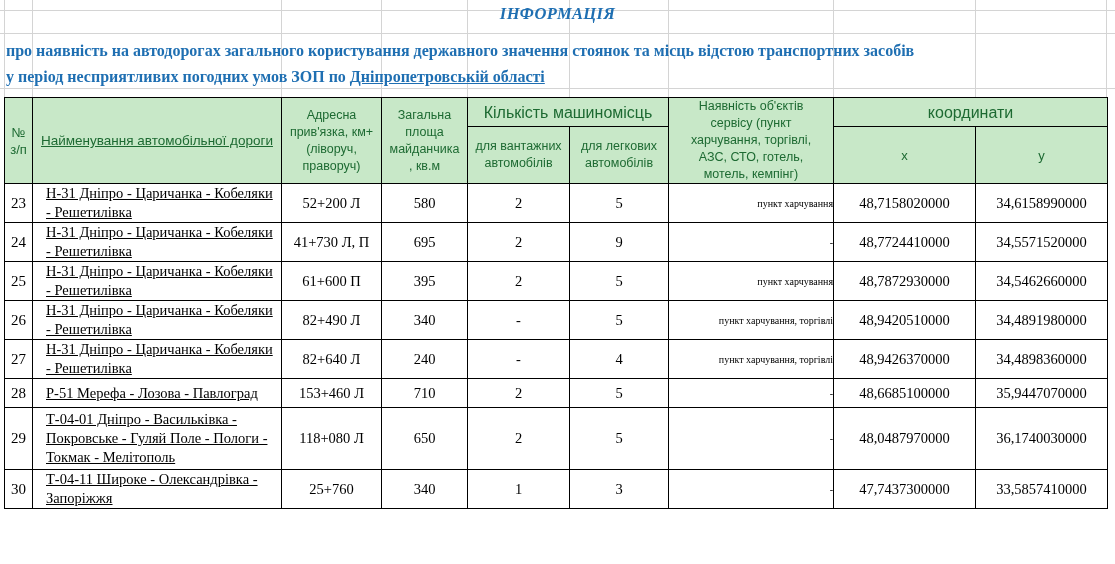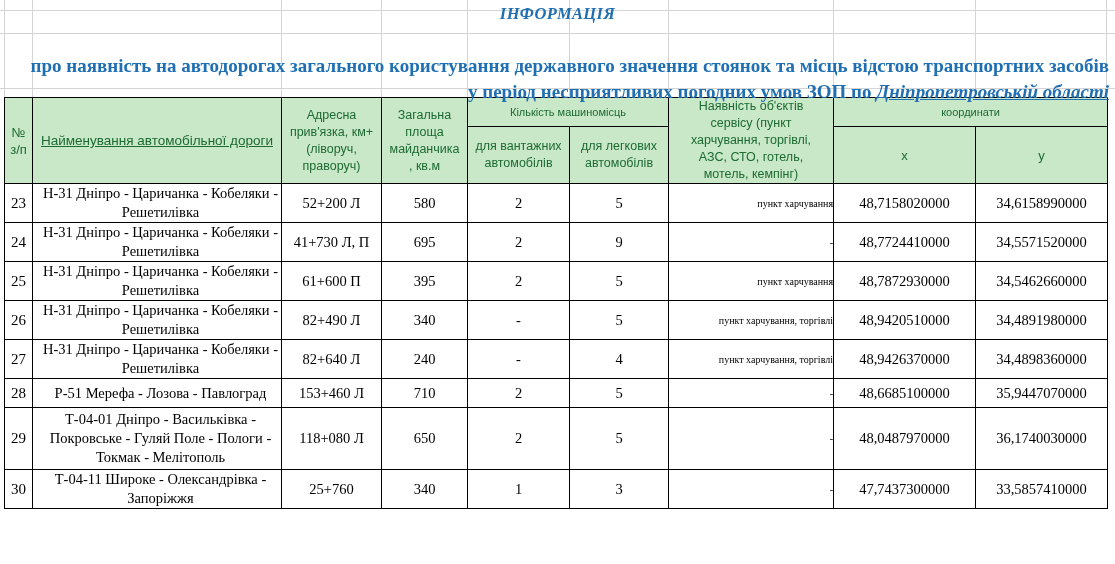--- a/index.html
+++ b/index.html
@@ -48,32 +48,31 @@
     font-family: "Liberation Serif", serif;
     font-weight: bold;
     font-size: 16.5px;
     color: #1f6fb2;
     letter-spacing: 0.4px;
     line-height: 20px;
     height: 26px;
     font-style: italic;
   }
   .doc-subtitle {
-    text-align: right;
+    text-align: left;
     font-family: "Liberation Serif", serif;
     font-weight: bold;
-    font-size: 19px;
+    font-size: 16px;
     color: #1f6fb2;
     line-height: 26px;
     padding: 0 6px;
-    margin-top: 23px;
+    margin-top: 8px;
   }
   .doc-subtitle .underlined {
     text-decoration: underline;
-    font-style: italic;
   }
 
   table.info-table {
     position: absolute;
     left: 4px;
     top: 97px;
     border-collapse: collapse;
     table-layout: fixed;
     width: 1103px;
     background: #ffffff;
@@ -90,36 +89,37 @@
     font-family: "Liberation Sans", sans-serif;
     font-weight: normal;
     font-size: 12.5px;
     line-height: 17px;
     text-align: center;
     padding: 3px 4px;
   }
   th.col-num { font-size: 13px; }
   th.col-name { font-size: 13.5px; text-decoration: underline; }
   th.col-sub  { font-size: 12.5px; }
-  th.group-head { font-size: 11px; padding: 3px 4px; margin-top: 41px; }
+  th.group-head { font-size: 16px; padding: 3px 4px; margin-top: 41px; }
   th.coord-axis { font-size: 13px; }
 
   tbody td {
     font-family: "Liberation Serif", serif;
     font-size: 14.5px;
     color: #000000;
     line-height: 19px;
     text-align: center;
     padding: 2px 3px;
   }
   tbody td.cell-num { font-size: 15px; }
   tbody td.cell-road {
-    text-align: center;
-    padding-left: 7px;
+    text-align: left;
+    padding-left: 13px;
     font-size: 14.5px;
+    text-decoration: underline;
   }
   tbody td.cell-service { font-size: 10px; line-height: 17px; text-align: right; }
   tbody td.cell-coord { font-size: 14.5px; }
 
   tbody tr { height: 29px; }
   tbody tr.tall { height: 62px; }
 </style>
 </head>
 <body>
 

